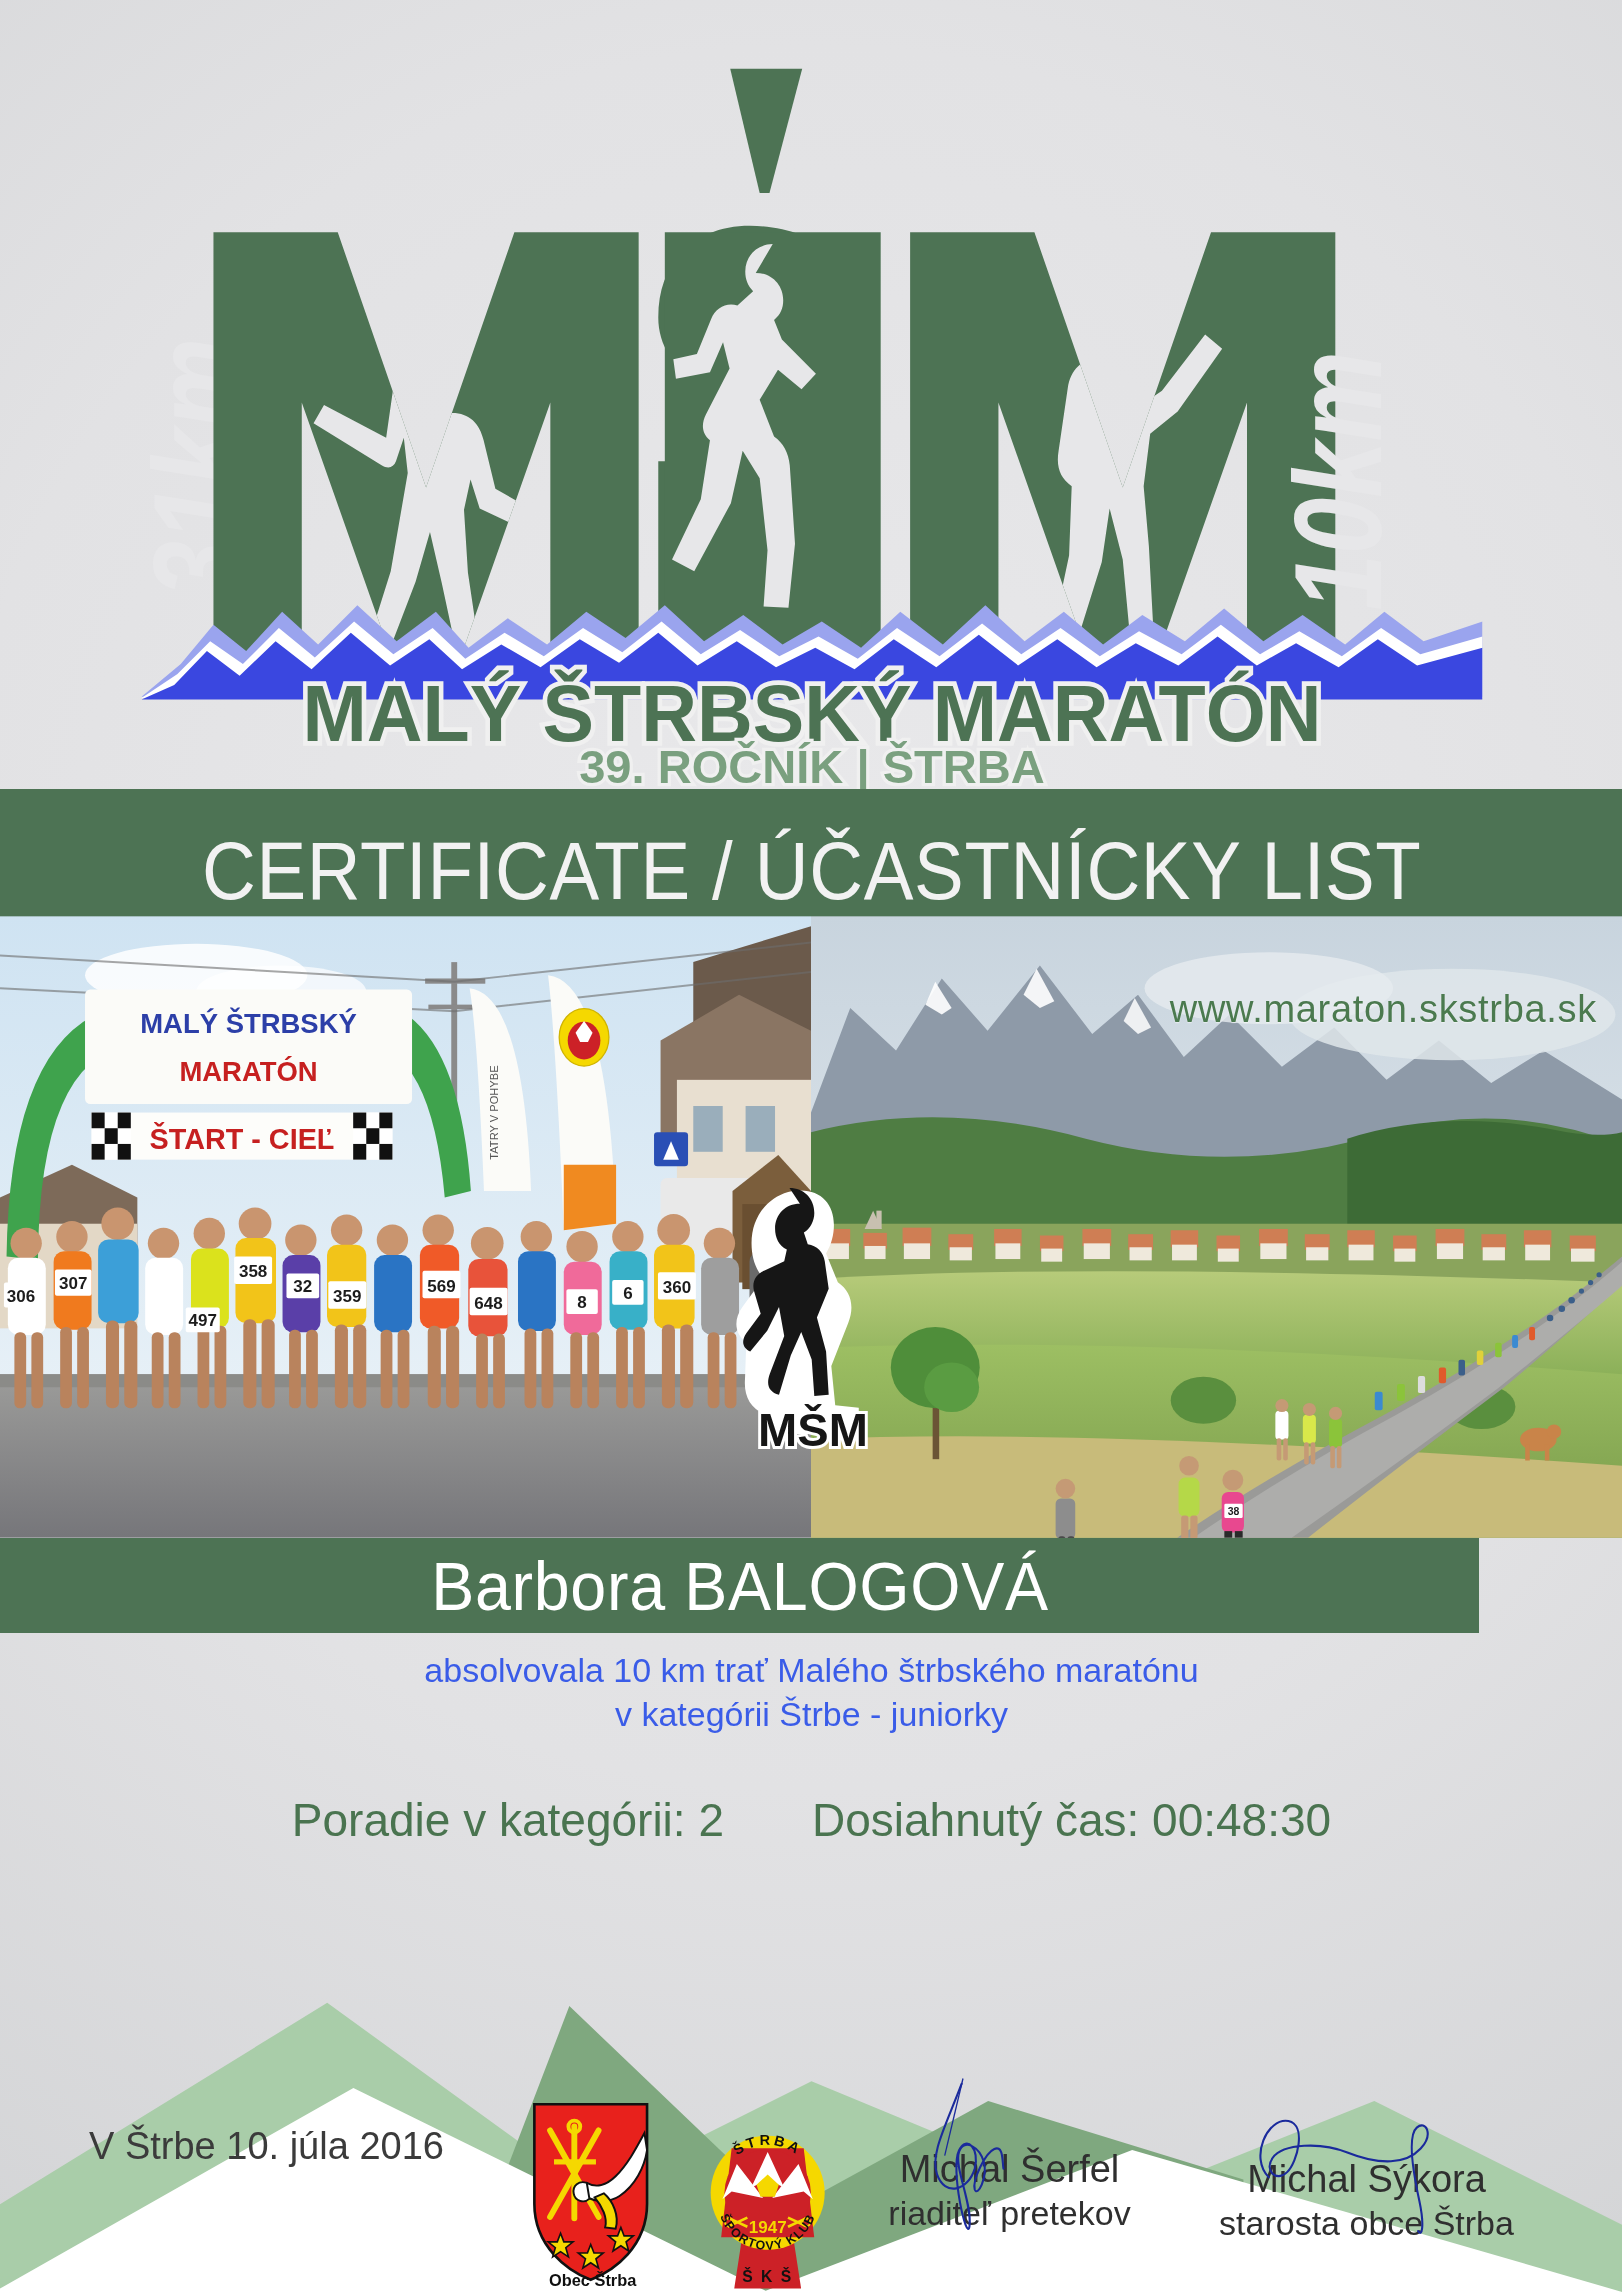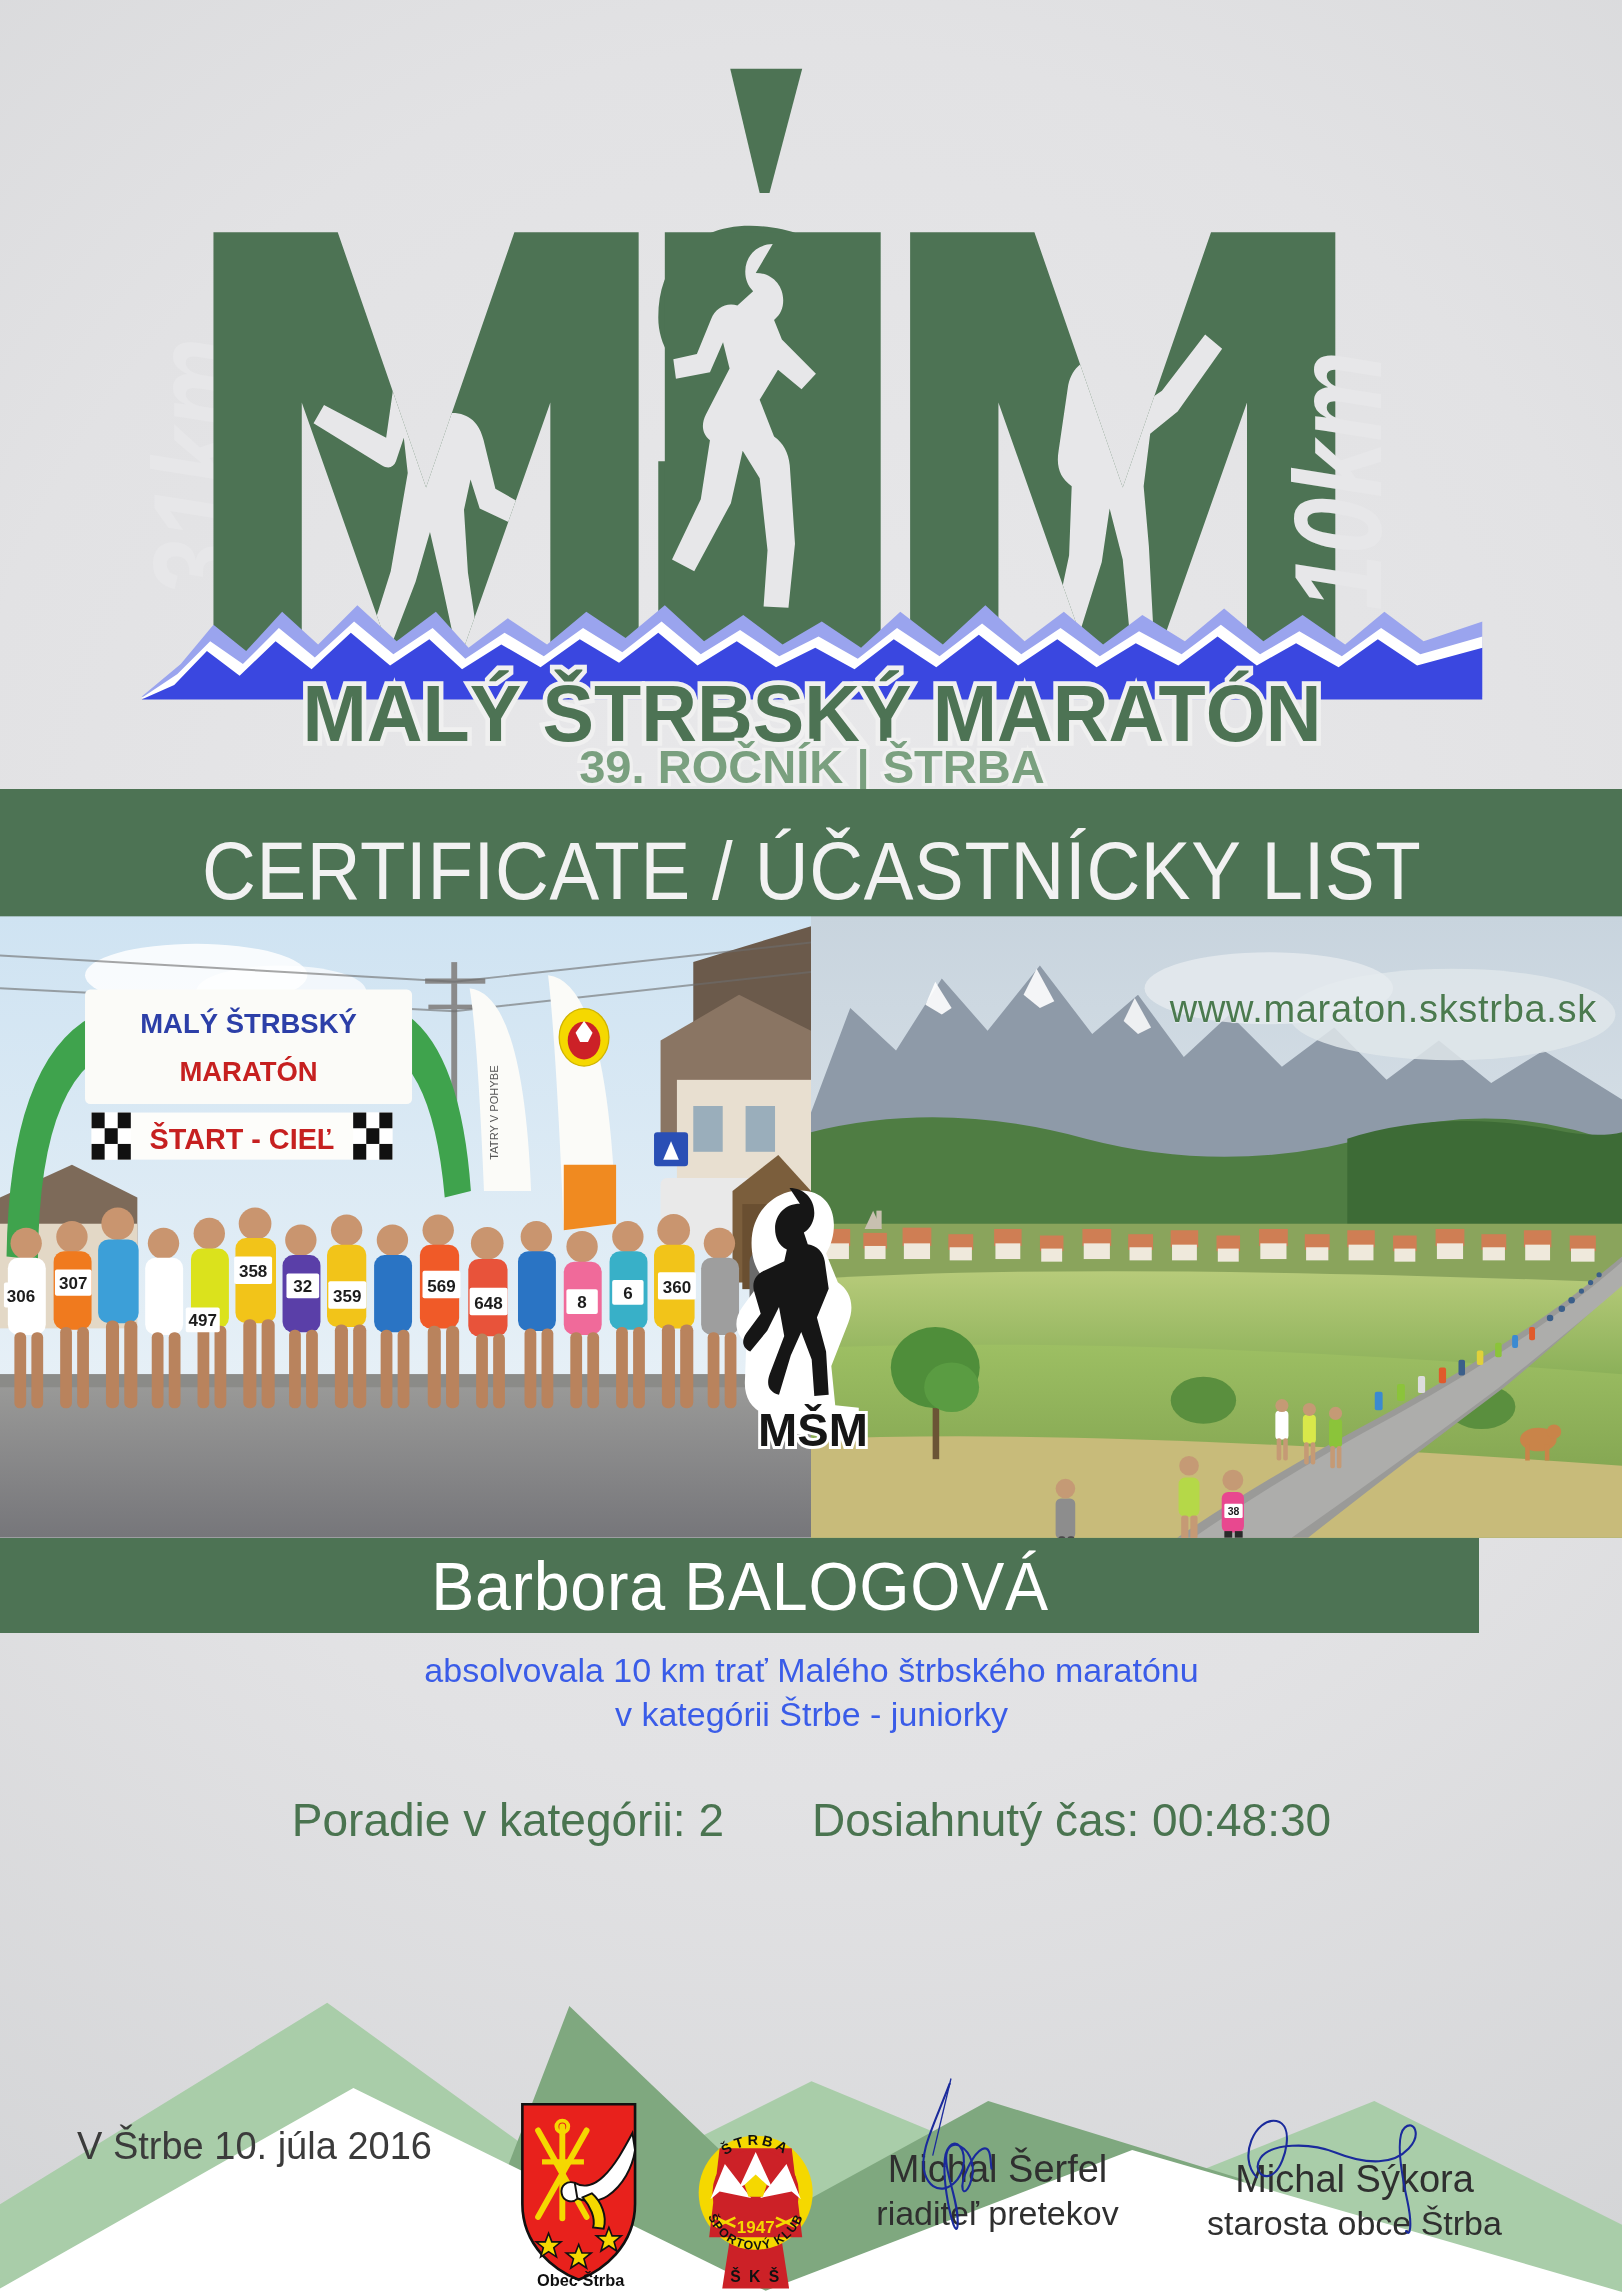--- a/index.html
+++ b/index.html
@@ -72,21 +72,21 @@
     position:absolute; left:0; top:1793px; width:1623px;
     display:flex; justify-content:center; gap:88px;
     color:#4a7450; font-size:46px;
   }
   .results span { white-space:nowrap; }
 
   
   .bottom-decor { position:absolute; left:0; top:1885px; width:1623px; height:411px; }
 
   
-  .footer { position:absolute; left:0; top:2081px; width:1604px; height:215px; }
+  .footer { position:absolute; left:12px; top:2081px; width:1604px; height:215px; }
   .footer-date {
     position:absolute; left:77px; top:44px;
     font-size:38px; color:#3b3b3b; white-space:nowrap;
   }
   .crest { position:absolute; }
   .crest-obec { left:504px; top:18.3px; width:154px; height:190px; }
   .crest-sks  { left:679px; top:19.6px; width:154px; height:190px; }
 
   .sig-block { position:absolute; text-align:center; }
   .sig-block .sigline { position:absolute; left:50%; transform:translateX(-50%); top:-79px; }

